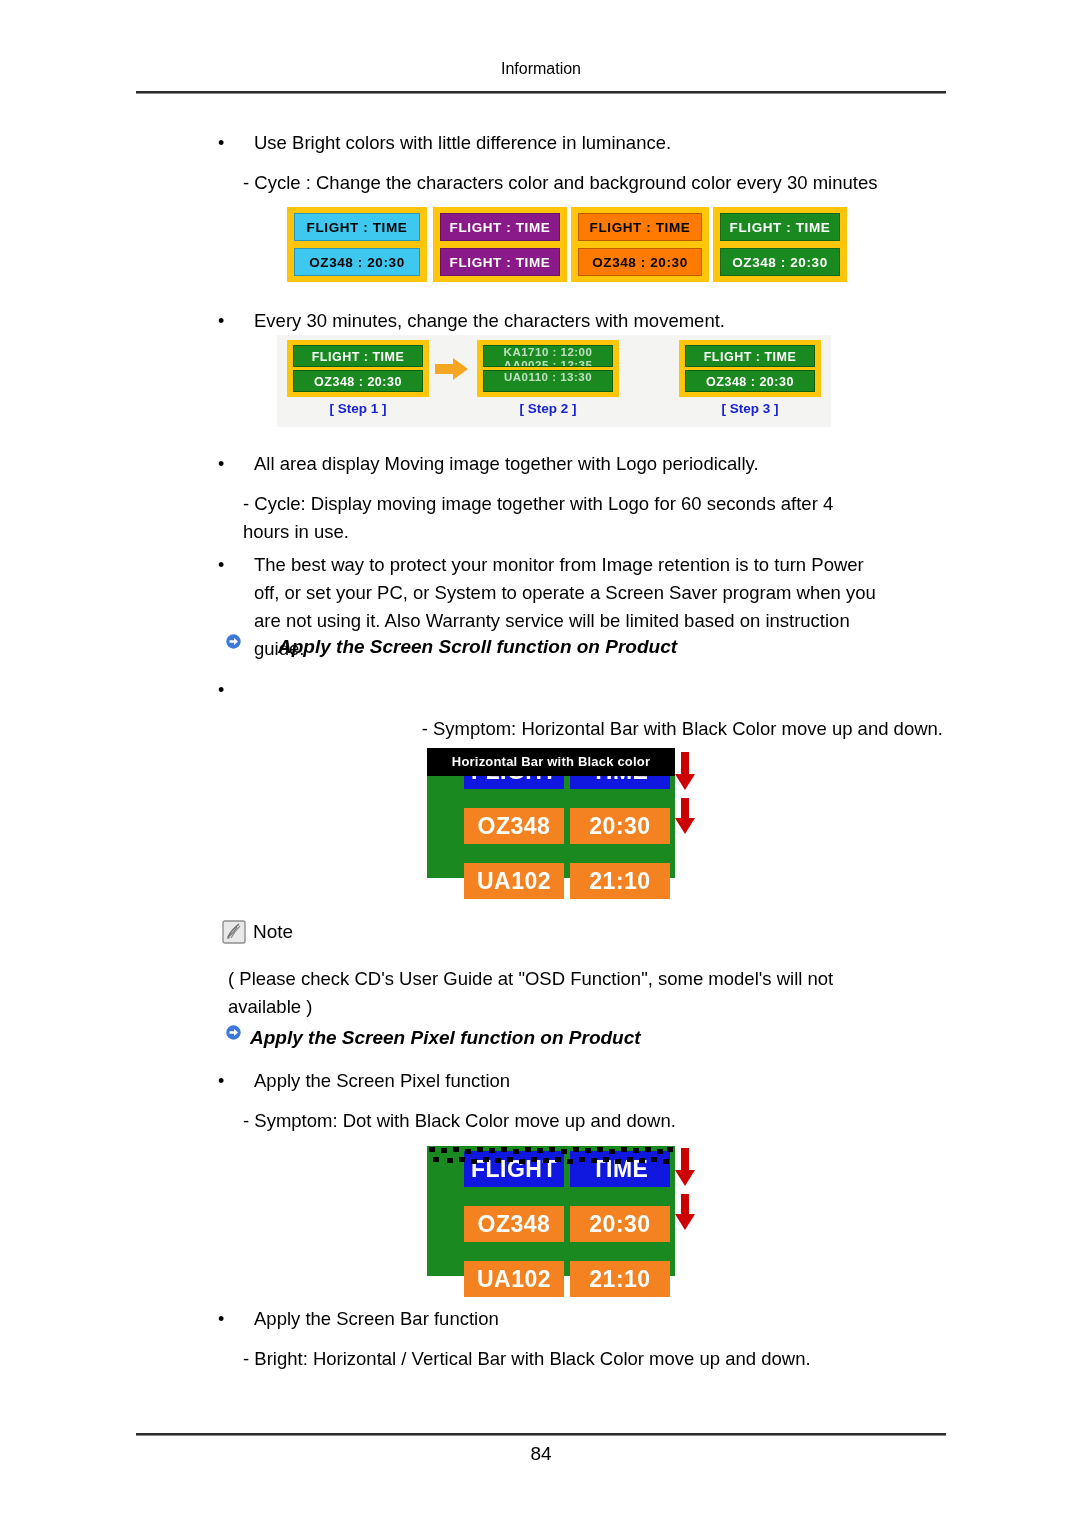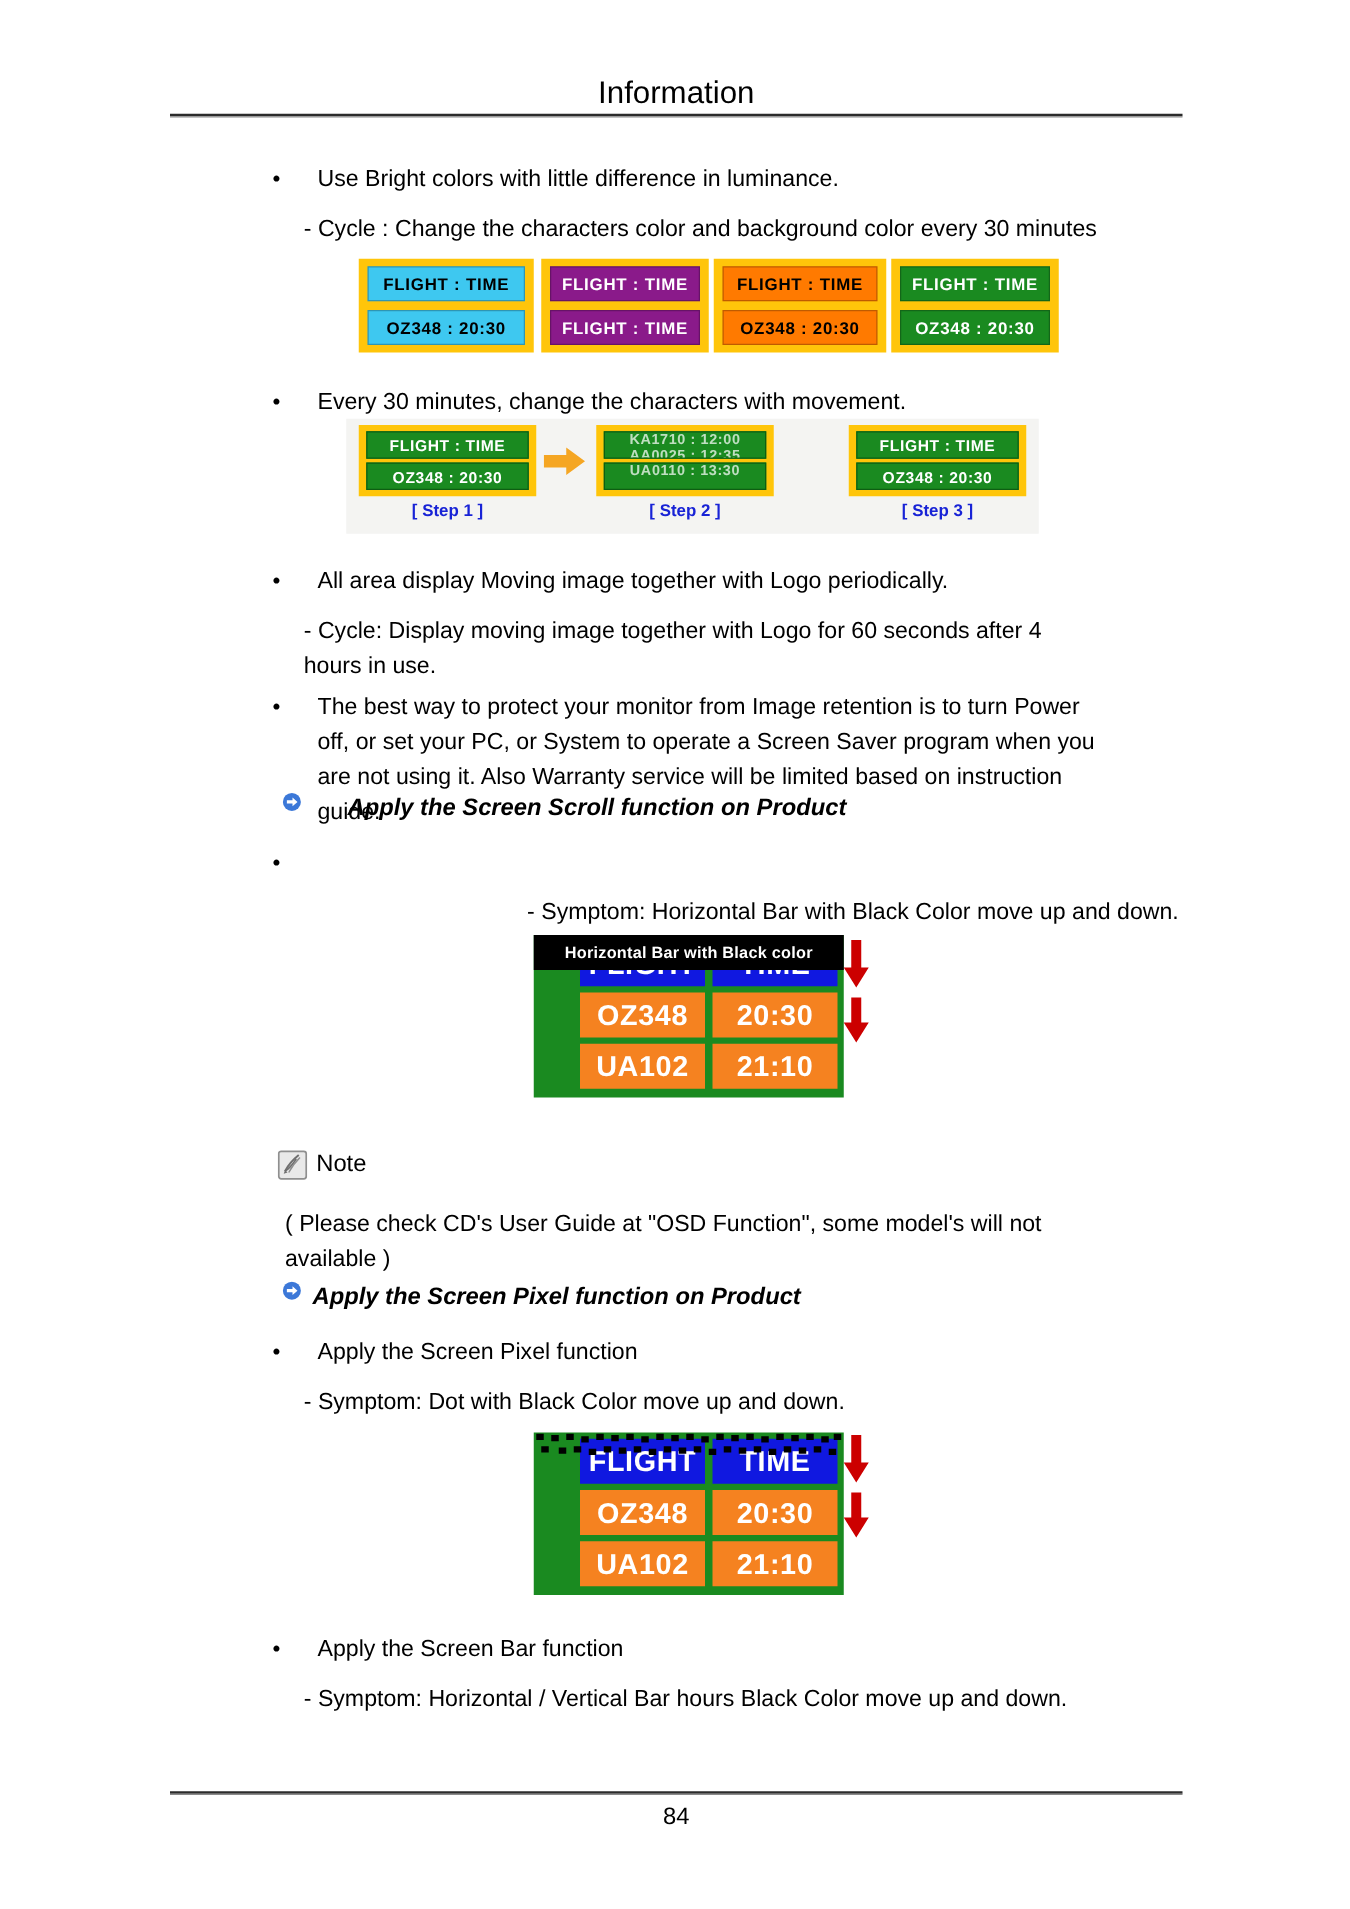--- a/index.html
+++ b/index.html
@@ -23,21 +23,21 @@
     height: 1527px;
   }
 
   
   .header {
     position: absolute;
     left: 136px;
     top: 60px;
     width: 810px;
     text-align: center;
-    font-size: 25px;
+    font-size: 16px;
     color: #000;
   }
   .header-rule {
     position: absolute;
     left: 136px;
     top: 91px;
     width: 810px;
     height: 0;
     border-top: 2px solid #2b2b2b;
     border-bottom: 1px solid #8a8a8a;
@@ -196,21 +196,21 @@
   
   .monitor {
     position: absolute;
     background: #1A8A20;
     box-sizing: border-box;
     padding: 5px;
   }
   .mrow {
     display: flex;
     gap: 6px;
-    margin-bottom: 5px;
+    margin-bottom: 19px;
     padding-left: 32px;
   }
   .mrow:last-child { margin-bottom: 0; }
   .mcell {
     flex: 1;
     height: 36px;
     line-height: 36px;
     text-align: center;
     color: #ffffff;
     font-size: 23px;
@@ -474,18 +474,18 @@
   </div>
   <div class="side-arrows" style="left:674px; top:1148px;">
     <svg viewBox="0 0 22 90" width="22" height="90" aria-hidden="true">
       <path d="M7,0 L15,0 L15,22 L21,22 L11,38 L1,22 L7,22 Z" fill="#CC0000"></path>
       <path d="M7,46 L15,46 L15,66 L21,66 L11,82 L1,66 L7,66 Z" fill="#CC0000"></path>
     </svg>
   </div>
 
   <div class="bullet-dot" style="left:218px; top:1305px;">•</div>
   <div class="txt" style="left:254px; top:1305px; width:600px;">Apply the Screen Bar function</div>
-  <div class="txt" style="left:243px; top:1345px; width:720px;">- Symptom: Horizontal / Vertical Bar hours Black Color move up and down.</div>
+  <div class="txt" style="left:243px; top:1345px; width:720px;">- Bright: Horizontal / Vertical Bar with Black Color move up and down.</div>
 
   <div class="footer-rule"></div>
   <div class="footer-page">84</div>
 
 </div>
 
 </body></html>

